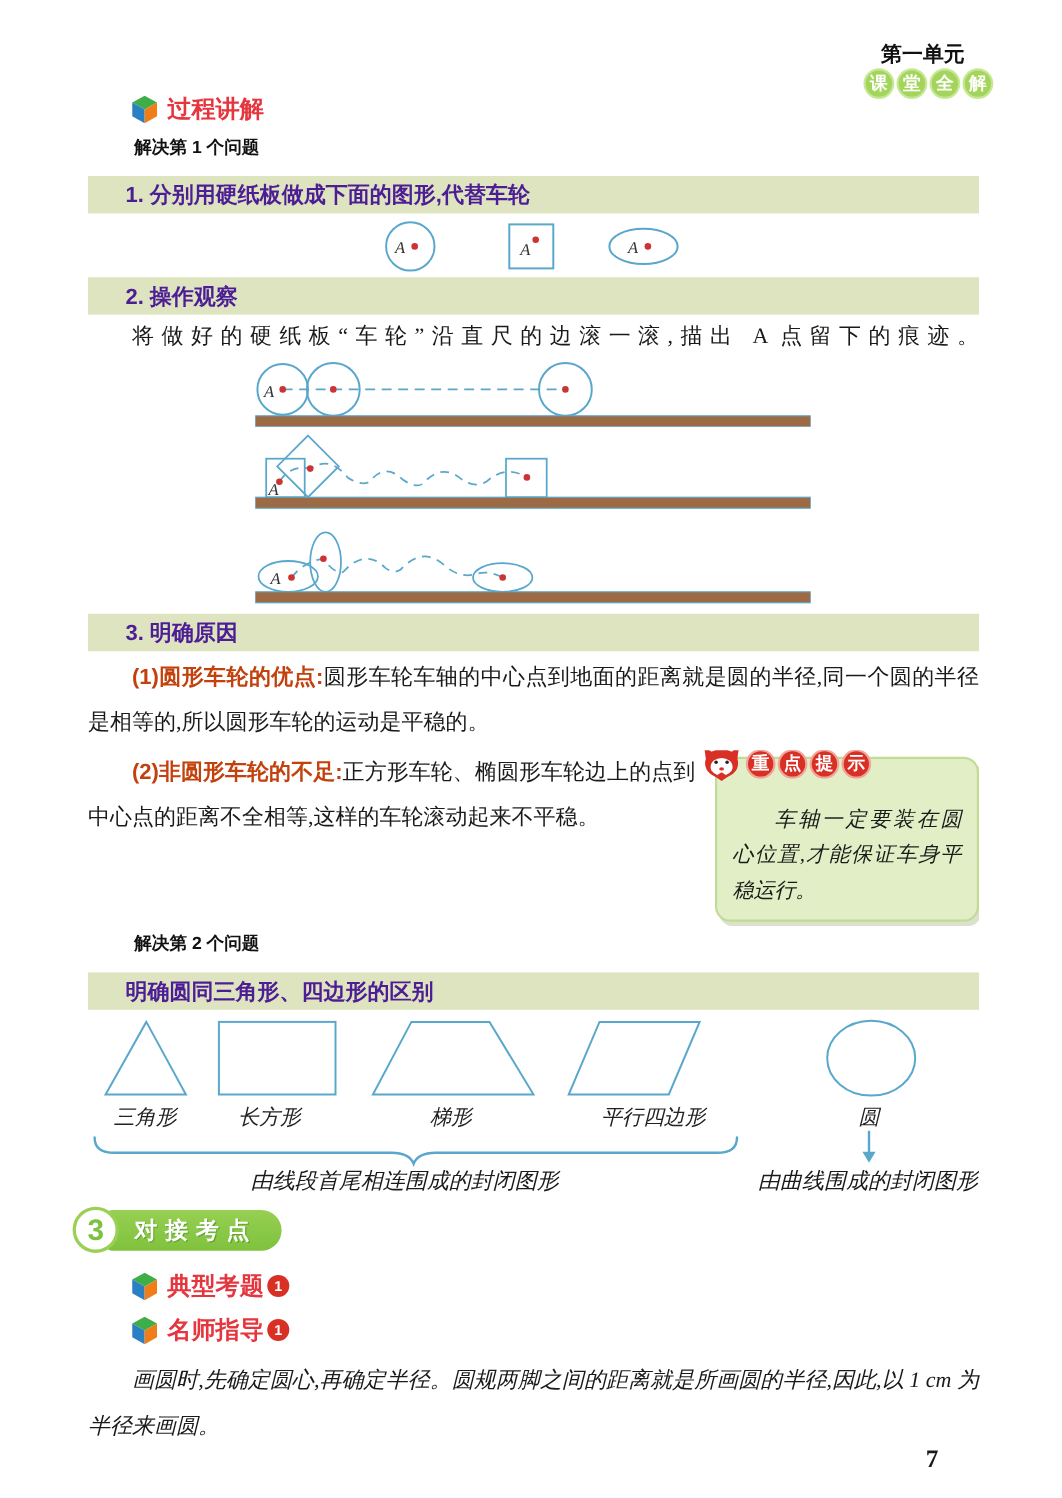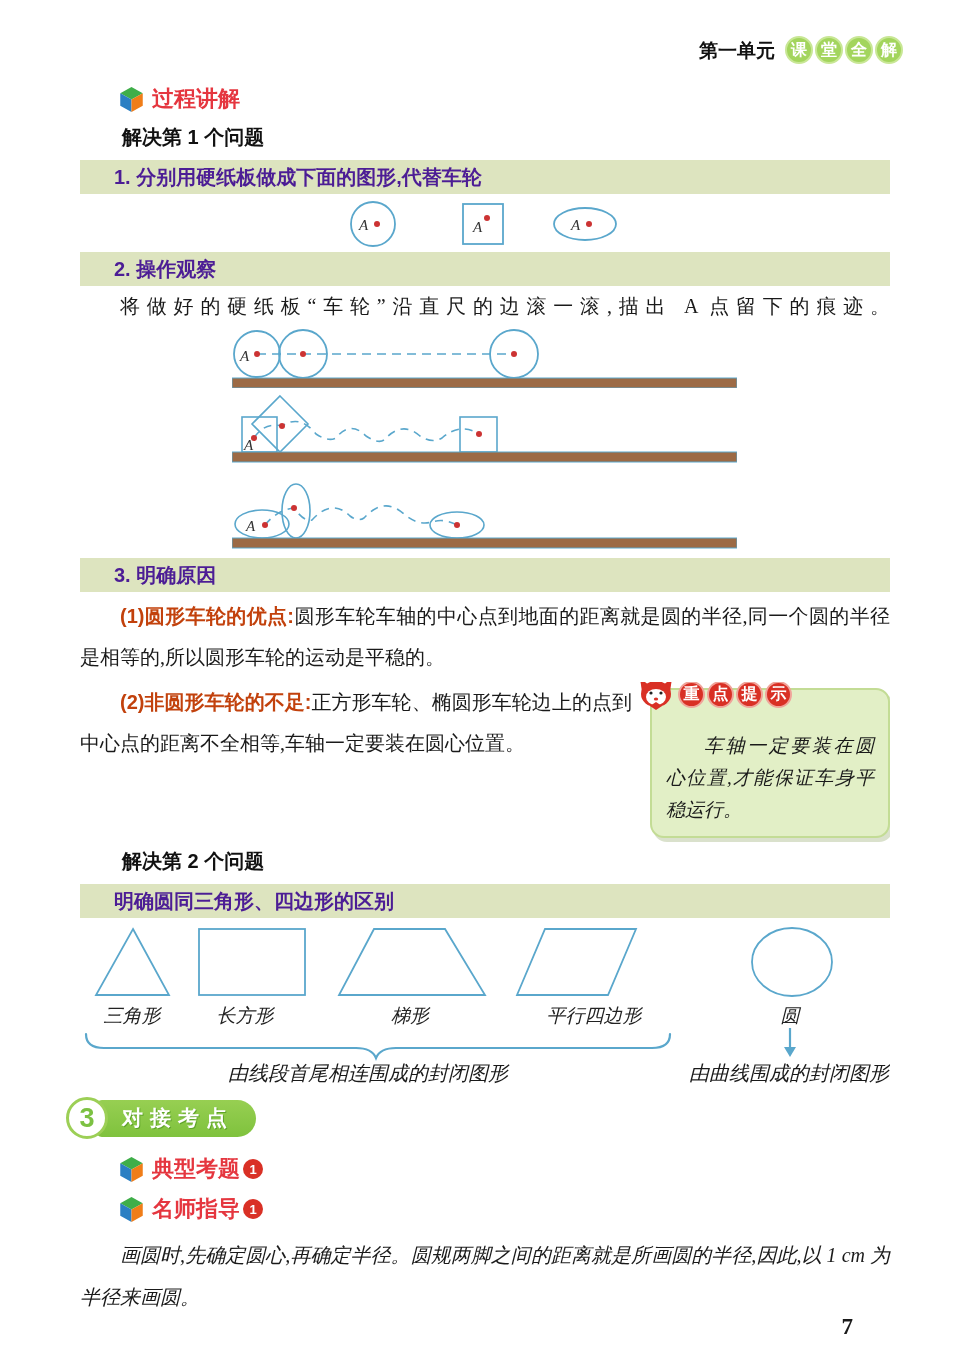--- a/index.html
+++ b/index.html
@@ -3,39 +3,39 @@
 <meta charset="utf-8">
 <style>
   * { margin:0; padding:0; box-sizing:border-box; }
   html,body { background:#f2f2f2; }
   .page {
     position:relative; width:965px; height:1362px; margin:0 auto;
     background:#ffffff; overflow:hidden;
     font-family:"Liberation Serif", serif; color:#1a1a1a;
   }
   
-  .hdr { position:absolute; top:36px; right:62px; display:flex; align-items:flex-end; }
+  .hdr { position:absolute; top:36px; right:62px; display:flex; align-items:center;flex-direction:column; }
   .hdr-unit { font-family:"Liberation Sans", sans-serif; font-weight:bold; font-size:19px; color:#111; margin-right:8px; }
   .brand-badge { display:flex; }
   .brand-badge .bchar {
     width:28px; height:28px; border-radius:50%; background:#a3d55d; border:2px solid #c8e795;
     color:#fff; font-family:"Liberation Sans", sans-serif; font-weight:bold; font-size:16px;
     display:flex; align-items:center; justify-content:center; margin-left:2px;
   }
   .flow { position:absolute; left:80px; top:84px; width:810px; }
   
   .brand-row { display:flex; align-items:center; margin:0 0 10px 40px; height:30px;text-align:right; }
   .brand-row .cube { margin-right:9px; }
   .red-title { color:#e5363f; font-family:"Liberation Sans", sans-serif; font-weight:bold; font-size:22px; }
   .idx-circle {
     display:inline-flex; width:20px; height:20px; border-radius:50%; background:#d93025; color:#fff;
     font-family:"Liberation Sans", sans-serif; font-size:13px; font-weight:bold;
     align-items:center; justify-content:center; margin-left:3px; vertical-align:2px;
   }
-  .subhead { font-family:"Liberation Sans", sans-serif; font-weight:bold; font-size:20px; color:#111; margin:0 0 8px 42px; height:28px; }
+  .subhead { font-family:"Liberation Sans", sans-serif; font-weight:bold; font-size:16px; color:#111; margin:0 0 8px 42px; height:28px; }
   .banner {
     background:#dde4bf; height:34px; display:flex; align-items:center;
     padding-left:34px; font-family:"Liberation Sans", sans-serif; font-weight:bold; font-size:20px; color:#4c1d95;
     margin-bottom:4px;
   }
   .shapes1-wrap { display:flex; justify-content:center; margin:4px 0 2px 0; }
   .diag { display:block; margin-left:152px; }
   .desc-line { font-size:20px; line-height:32px; text-indent:2em; text-align:justify; text-align-last:justify; margin:4px 0 6px 0; }
   .para { font-size:20px; line-height:41px; text-align:justify; text-indent:2em; color:#1a1a1a; }
   .ghead { color:#c2410c; font-family:"Liberation Sans", sans-serif; font-weight:bold; }
@@ -181,21 +181,21 @@
             <polygon points="14,30 20,26 26,30 20,34" fill="#d93025"></polygon>
           </svg>
           <span class="tchar">重</span>
           <span class="tchar">点</span>
           <span class="tchar">提</span>
           <span class="tchar">示</span>
         </div>
         <div class="tip-body">车轴一定要装在圆心位置,才能保证车身平稳运行。</div>
       </div>
       <p class="para">
-        <span class="ghead">(2)非圆形车轮的不足:</span><span>正方形车轮、椭圆形车轮边上的点到中心点的距离不全相等,车轴一定要装在圆心位置。</span>
+        <span class="ghead">(2)非圆形车轮的不足:</span><span>正方形车轮、椭圆形车轮边上的点到中心点的距离不全相等,这样的车轮滚动起来不平稳。</span>
       </p>
     </div>
 
     <div class="subhead">解决第 2 个问题</div>
 
     <div class="banner">明确圆同三角形、四边形的区别</div>
 
     <svg width="810" height="168" viewBox="0 0 810 168" style="display:block; margin-bottom:6px;">
       <polygon points="53,7 89,73 16,73" fill="none" stroke="#5aa7cc" stroke-width="1.8"></polygon>
       <rect x="119" y="7" width="106" height="66" fill="none" stroke="#5aa7cc" stroke-width="1.8"></rect>

